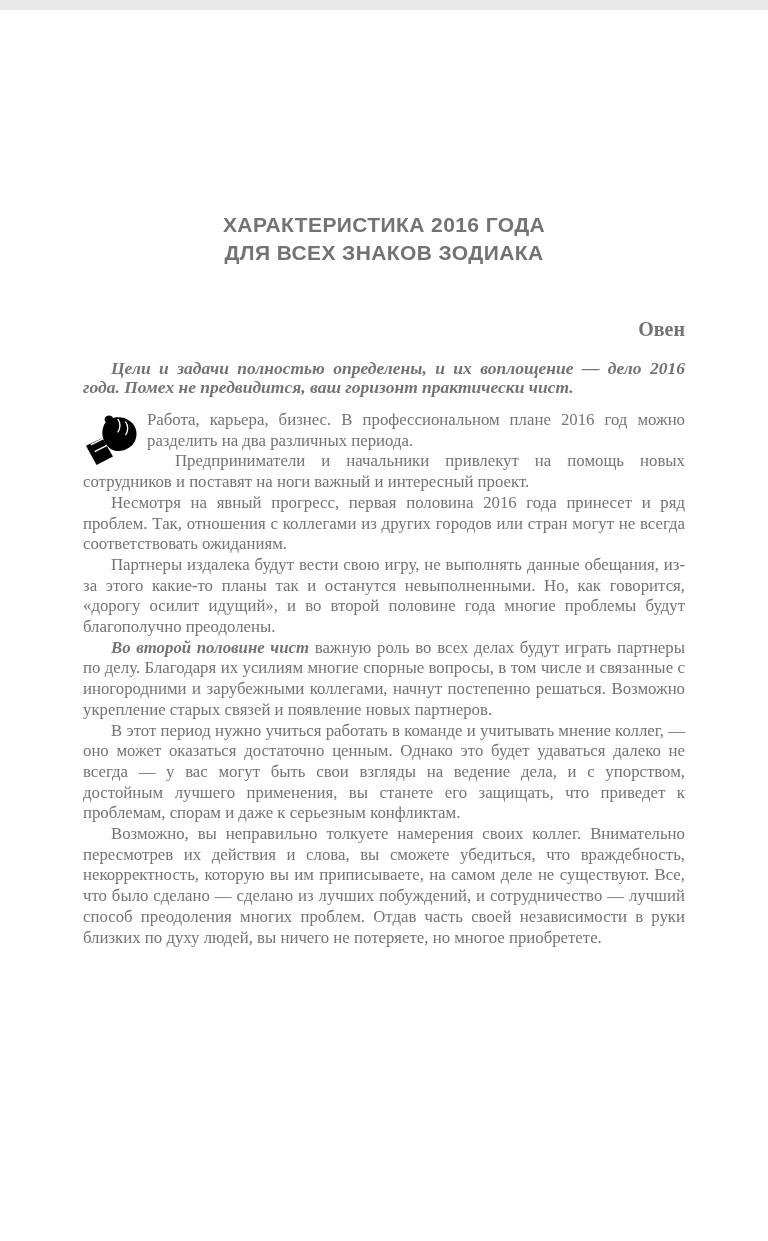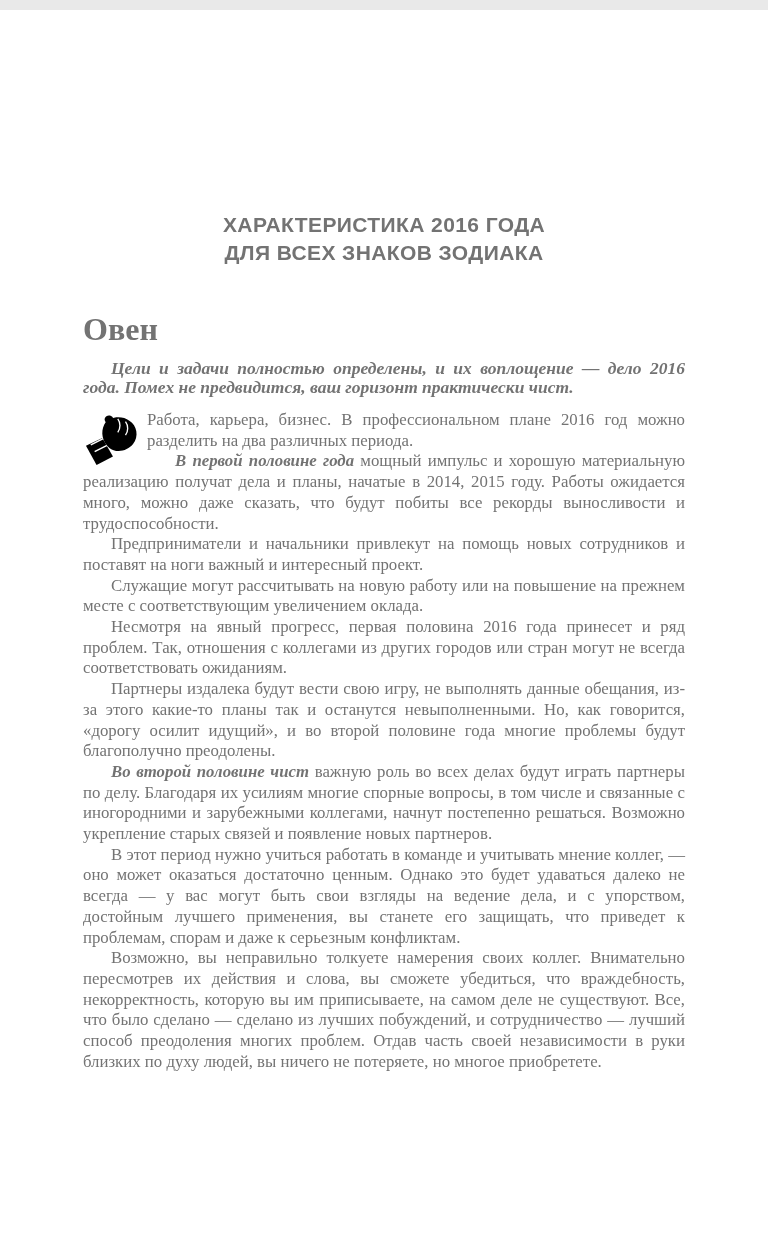--- a/index.html
+++ b/index.html
@@ -29,24 +29,24 @@
     text-align: center;
     font-family: "Liberation Sans", sans-serif;
     font-weight: 700;
     font-size: 21px;
     line-height: 28px;
     letter-spacing: 0.4px;
   }
   .title .title-line { display: block; }
   .sign-heading {
     margin: 47px 0 0 0;
-    text-align: left;
+    text-align: right;
     font-family: "Liberation Serif", serif;
     font-weight: 700;
-    font-size: 32px;
+    font-size: 20px;
     line-height: 30px;
   }
   .lead {
     margin: 15px 0 0 0;
     font-weight: 700;
     font-style: italic;
     font-size: 17.5px;
     line-height: 19px;
     text-align: justify;
     text-indent: 28px;
@@ -102,25 +102,23 @@
           <path d="M12 40 L28 32" stroke="#fff" stroke-width="1.6" fill="none"></path>
           <path d="M22 12 C26 4 40 2 48 8 C56 13 58 24 52 32 C46 40 34 42 27 36 C20 30 18 20 22 12 Z" fill="#000"></path>
           <path d="M36 6 C39 10 39 16 36 20" stroke="#fff" stroke-width="1.4" fill="none"></path>
           <path d="M44 9 C47 13 47 19 44 23" stroke="#fff" stroke-width="1.4" fill="none"></path>
           <path d="M24 10 C20 6 24 1 29 3 C33 5 32 10 29 12 Z" fill="#000"></path>
         </svg>
       </span>
 
       <p class="par no-indent"><span class="seg b">Работа, карьера, бизнес.</span><span class="seg"> В профессиональном плане 2016 год можно разделить на два различных периода.</span></p>
 
-      <p class="par"><span class="seg bi">В первой половине года</span><span class="seg"> мощный импульс и хорошую материальную реализацию получат дела и планы, начатые в 2014, 2015 году. Работы ожидается много, можно даже сказать, что будут побиты все рекорды выносливости и трудоспособности.</span></p>
 
       <p class="par"><span class="seg">Предприниматели и начальники привлекут на помощь новых сотрудников и поставят на ноги важный и интересный проект.</span></p>
 
-      <p class="par"><span class="seg">Служащие могут рассчитывать на новую работу или на повышение на прежнем месте с соответствующим увеличением оклада.</span></p>
 
       <p class="par"><span class="seg">Несмотря на явный прогресс, первая половина 2016 года принесет и ряд проблем. Так, отношения с коллегами из других городов или стран могут не всегда соответствовать ожиданиям.</span></p>
 
       <p class="par"><span class="seg">Партнеры издалека будут вести свою игру, не выполнять данные обещания, из-за этого какие-то планы так и останутся невыполненными. Но, как говорится, «дорогу осилит идущий», и во второй половине года многие проблемы будут благополучно преодолены.</span></p>
 
       <p class="par"><span class="seg bi">Во второй половине чист</span><span class="seg"> важную роль во всех делах будут играть партнеры по делу. Благодаря их усилиям многие спорные вопросы, в том числе и связанные с иногородними и зарубежными коллегами, начнут постепенно решаться. Возможно укрепление старых связей и появление новых партнеров.</span></p>
 
       <p class="par"><span class="seg">В этот период нужно учиться работать в команде и учитывать мнение коллег, — оно может оказаться достаточно ценным. Однако это будет удаваться далеко не всегда — у вас могут быть свои взгляды на ведение дела, и с упорством, достойным лучшего применения, вы станете его защищать, что приведет к проблемам, спорам и даже к серьезным конфликтам.</span></p>
 
       <p class="par"><span class="seg">Возможно, вы неправильно толкуете намерения своих коллег. Внимательно пересмотрев их действия и слова, вы сможете убедиться, что враждебность, некорректность, которую вы им приписываете, на самом деле не существуют. Все, что было сделано — сделано из лучших побуждений, и сотрудничество — лучший способ преодоления многих проблем. Отдав часть своей независимости в руки близких по духу людей, вы ничего не потеряете, но многое приобретете.</span></p>

